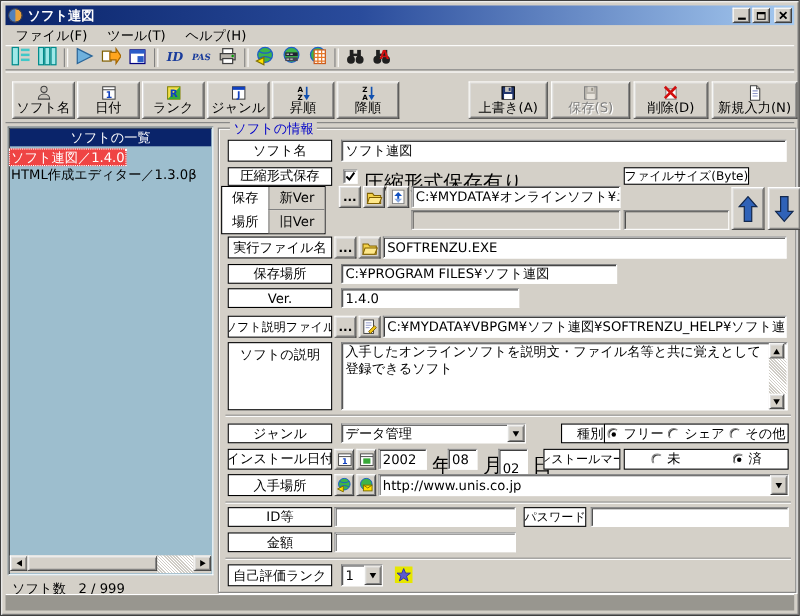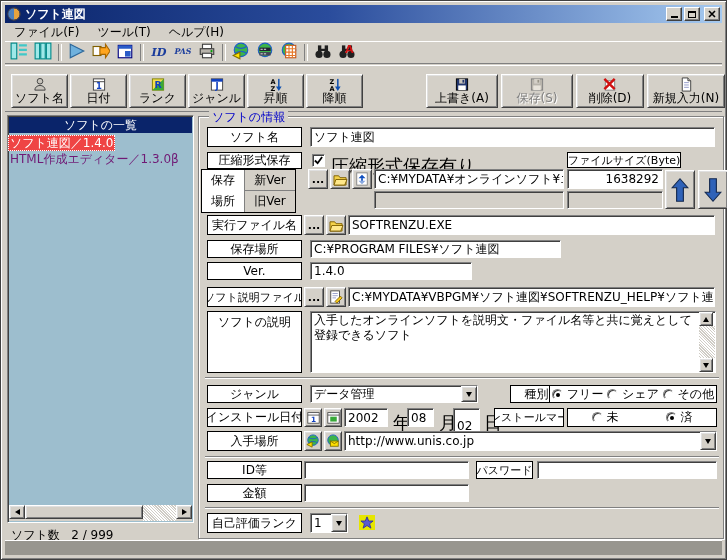--- a/index.html
+++ b/index.html
@@ -36,21 +36,21 @@
   .actbtn.disabled{color:#808080;text-shadow:1px 1px 0 #fff;}
   
   .leftpanel{position:absolute;left:6px;top:114px;width:187px;height:426px;}
   .listbox{position:absolute;left:0;top:0;width:187px;height:408px;box-sizing:border-box;
            border:1px solid;border-color:#808080 #fff #fff #808080;box-shadow:inset 1px 1px 0 #404040;
            background:#9DBECE;display:flex;flex-direction:column;}
   .listheader{height:16px;background:#0A246A;color:#fff;text-align:center;line-height:16px;font-size:12px;flex:none;margin:1px;}
   .listitems{flex:1;overflow:hidden;padding-top:1px;}
   .listitem{height:16px;line-height:16px;padding:0 2px;white-space:nowrap;font-size:12px;width:fit-content;}
   .listitem.sel{background:#ef4444;color:#fff;outline:1px dotted #fff;outline-offset:-1px;}
-  .listitem.dim{color:#701a75;}
+  .listitem.dim{color:#000000;}
   .hscroll{height:16px;flex:none;display:flex;background:#D4D0C8;margin:1px;}
   .sbtn{width:16px;height:14px;display:flex;align-items:center;justify-content:center;flex:none;}
   .hthumb{width:118px;height:14px;flex:none;}
   .htrack{flex:1;background:repeating-linear-gradient(45deg,#fff 0 1px,#cfccc5 1px 2px);}
   .softcount{position:absolute;left:4px;top:412px;white-space:nowrap;}
   
   .group{position:absolute;left:197px;top:115px;width:526px;height:423px;box-sizing:border-box;
          border:1px solid #808080;box-shadow:inset 1px 1px 0 #fff, 1px 1px 0 #fff;}
   .group-title{position:absolute;left:10px;top:-8px;background:#D4D0C8;padding:0 3px;color:#0000C8;font-size:12px;}
   .lbl{position:absolute;background:#fff;border:1px solid #000;box-sizing:border-box;
@@ -363,21 +363,20 @@
     </span>
     <span class="fbtn b3" style="left:153px;top:52px;width:20px;height:20px;">
       <svg width="14" height="14" viewBox="0 0 16 16">
           <rect x="2" y="1" width="12" height="14" fill="#fff" stroke="#808080"></rect>
           <polygon points="4,7 8,3 12,7" fill="#1050C0"></polygon>
           <rect x="7" y="7" width="2" height="3" fill="#1050C0"></rect>
           <polygon points="4,10 8,14 12,10" fill="#1050C0" opacity="0.5"></polygon>
         </svg>
     </span>
     <div class="inp" style="left:175px;top:52px;width:190px;height:20px;">C:¥MYDATA¥オンラインソフト¥エディター¥HT</div>
-    <div class="inp num" style="left:368px;top:52px;width:96px;height:20px;">1638292</div>
     <div class="inp gray" style="left:175px;top:74px;width:190px;height:18px;"></div>
     <div class="inp gray num" style="left:368px;top:74px;width:96px;height:18px;"></div>
     <span class="fbtn b3" style="left:466px;top:53px;width:30px;height:39px;">
       <svg width="18" height="26" viewBox="0 0 16 22">
           <polygon points="8,1 15,9 11,9 11,21 5,21 5,9 1,9" fill="#2F62B8" stroke="#14294E"></polygon>
         </svg>
     </span>
     <span class="fbtn b3" style="left:499px;top:53px;width:30px;height:39px;">
       <svg width="18" height="26" viewBox="0 0 16 22">
           <polygon points="8,21 1,13 5,13 5,1 11,1 11,13 15,13" fill="#2F62B8" stroke="#14294E"></polygon>

